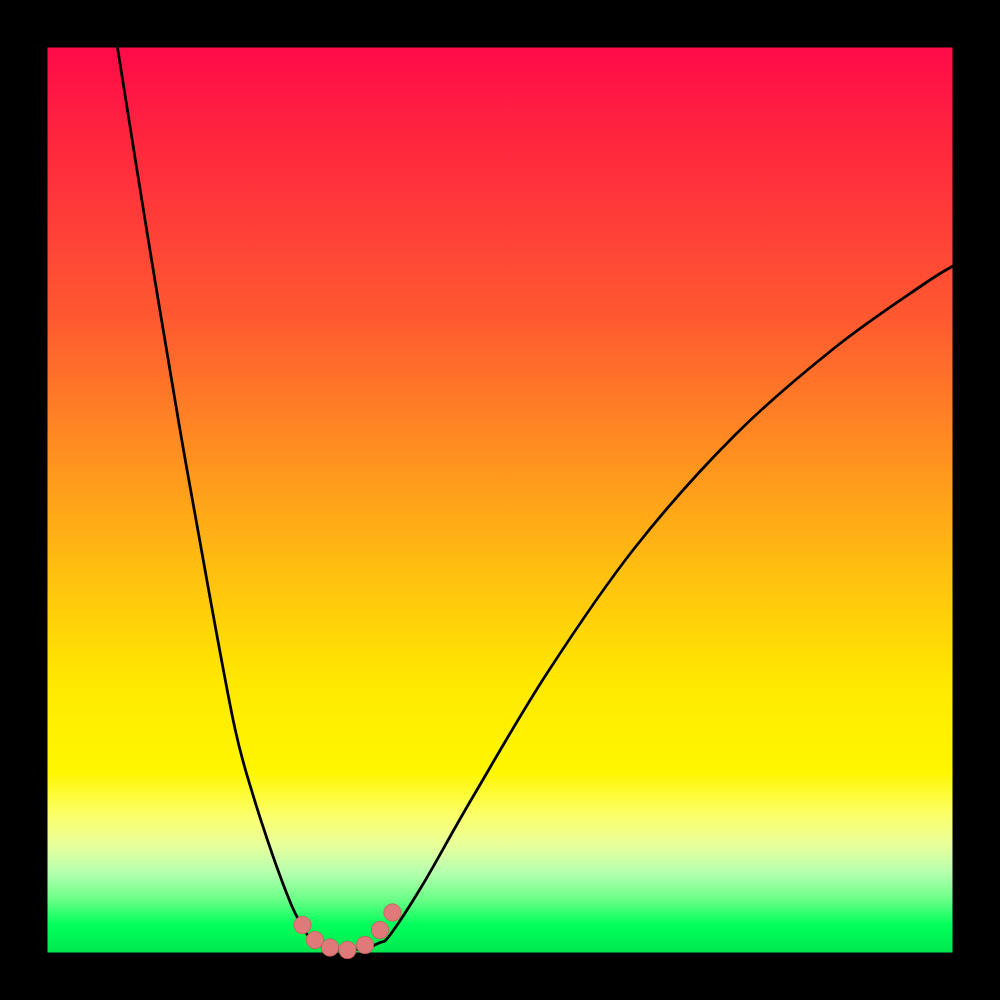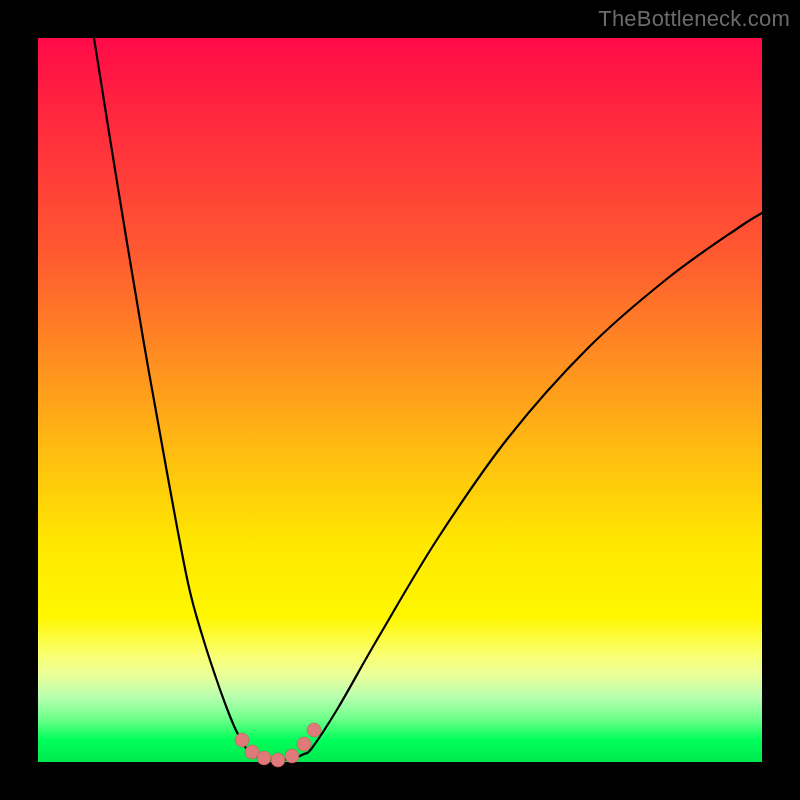--- a/index.html
+++ b/index.html
@@ -84,14 +84,13 @@
           <circle cx="204" cy="702" r="7" class="dot"></circle>
           <circle cx="214" cy="714" r="7" class="dot"></circle>
           <circle cx="226" cy="720" r="7" class="dot"></circle>
           <circle cx="240" cy="722" r="7" class="dot"></circle>
           <circle cx="254" cy="718" r="7" class="dot"></circle>
           <circle cx="266" cy="706" r="7" class="dot"></circle>
           <circle cx="276" cy="692" r="7" class="dot"></circle>
         </g>
     </svg>
   </div>
-  <div class="watermark">TheBottleneck.com</div>
 </div>
 
 </body></html>

